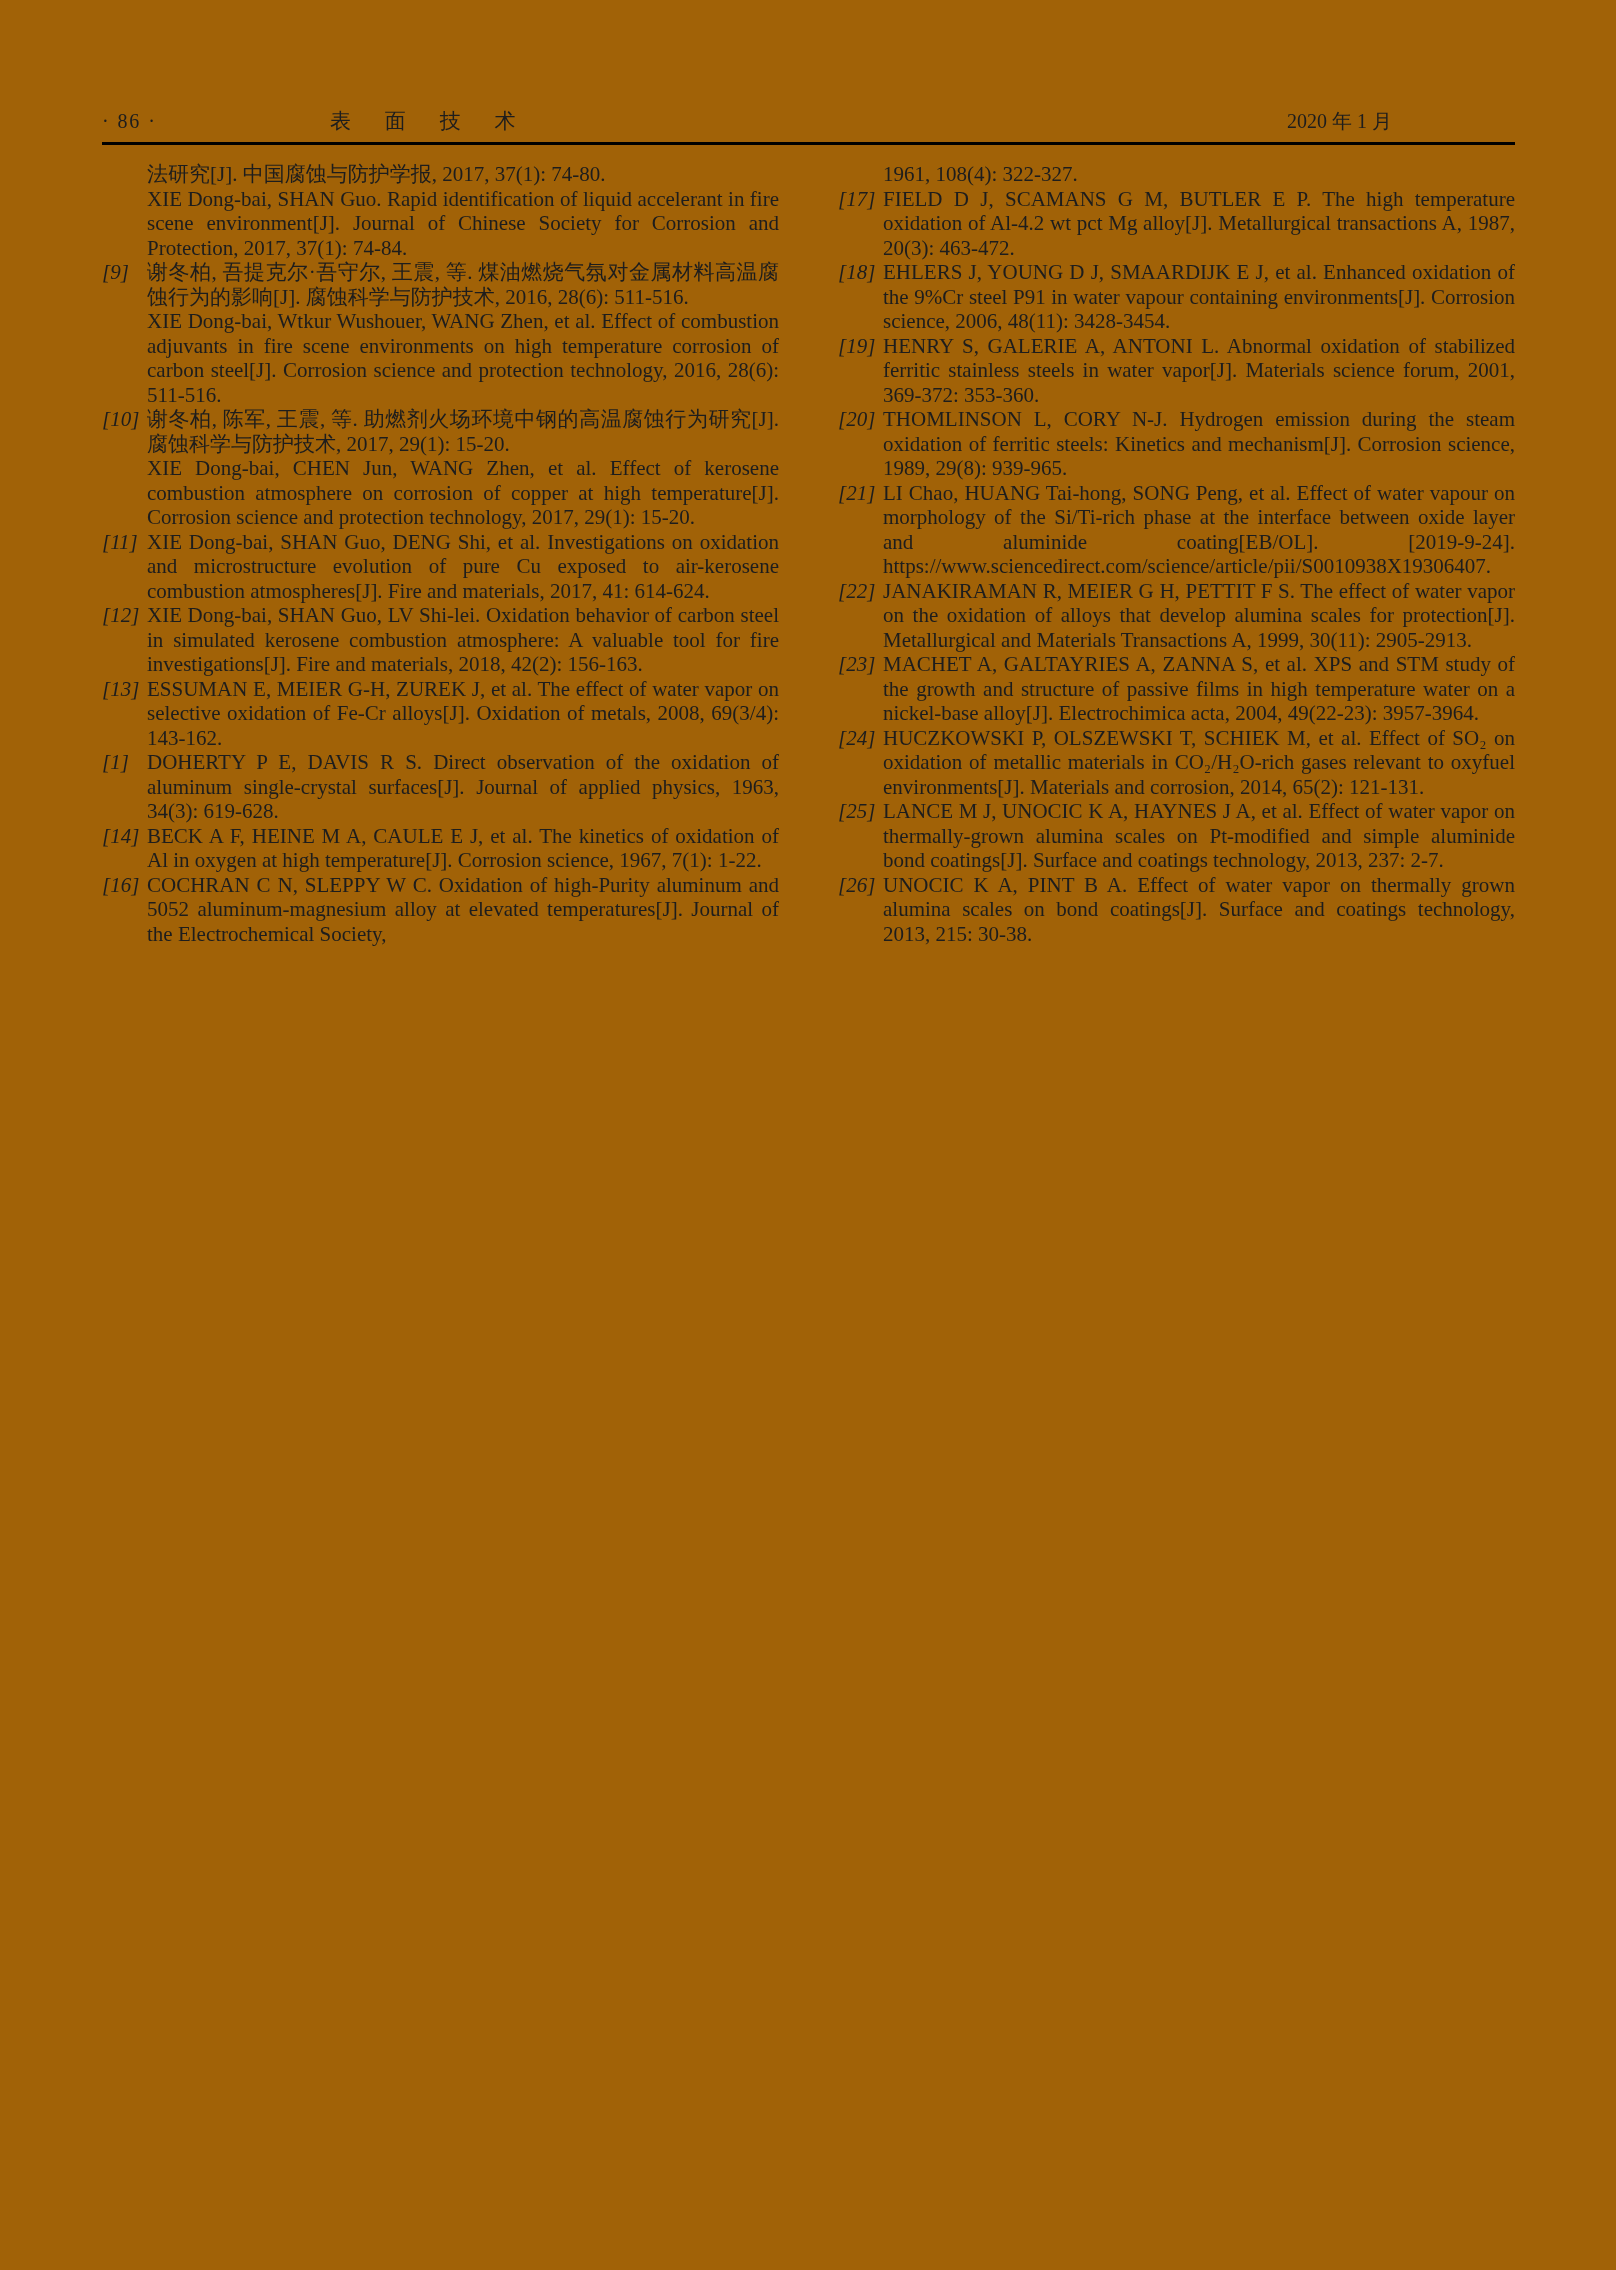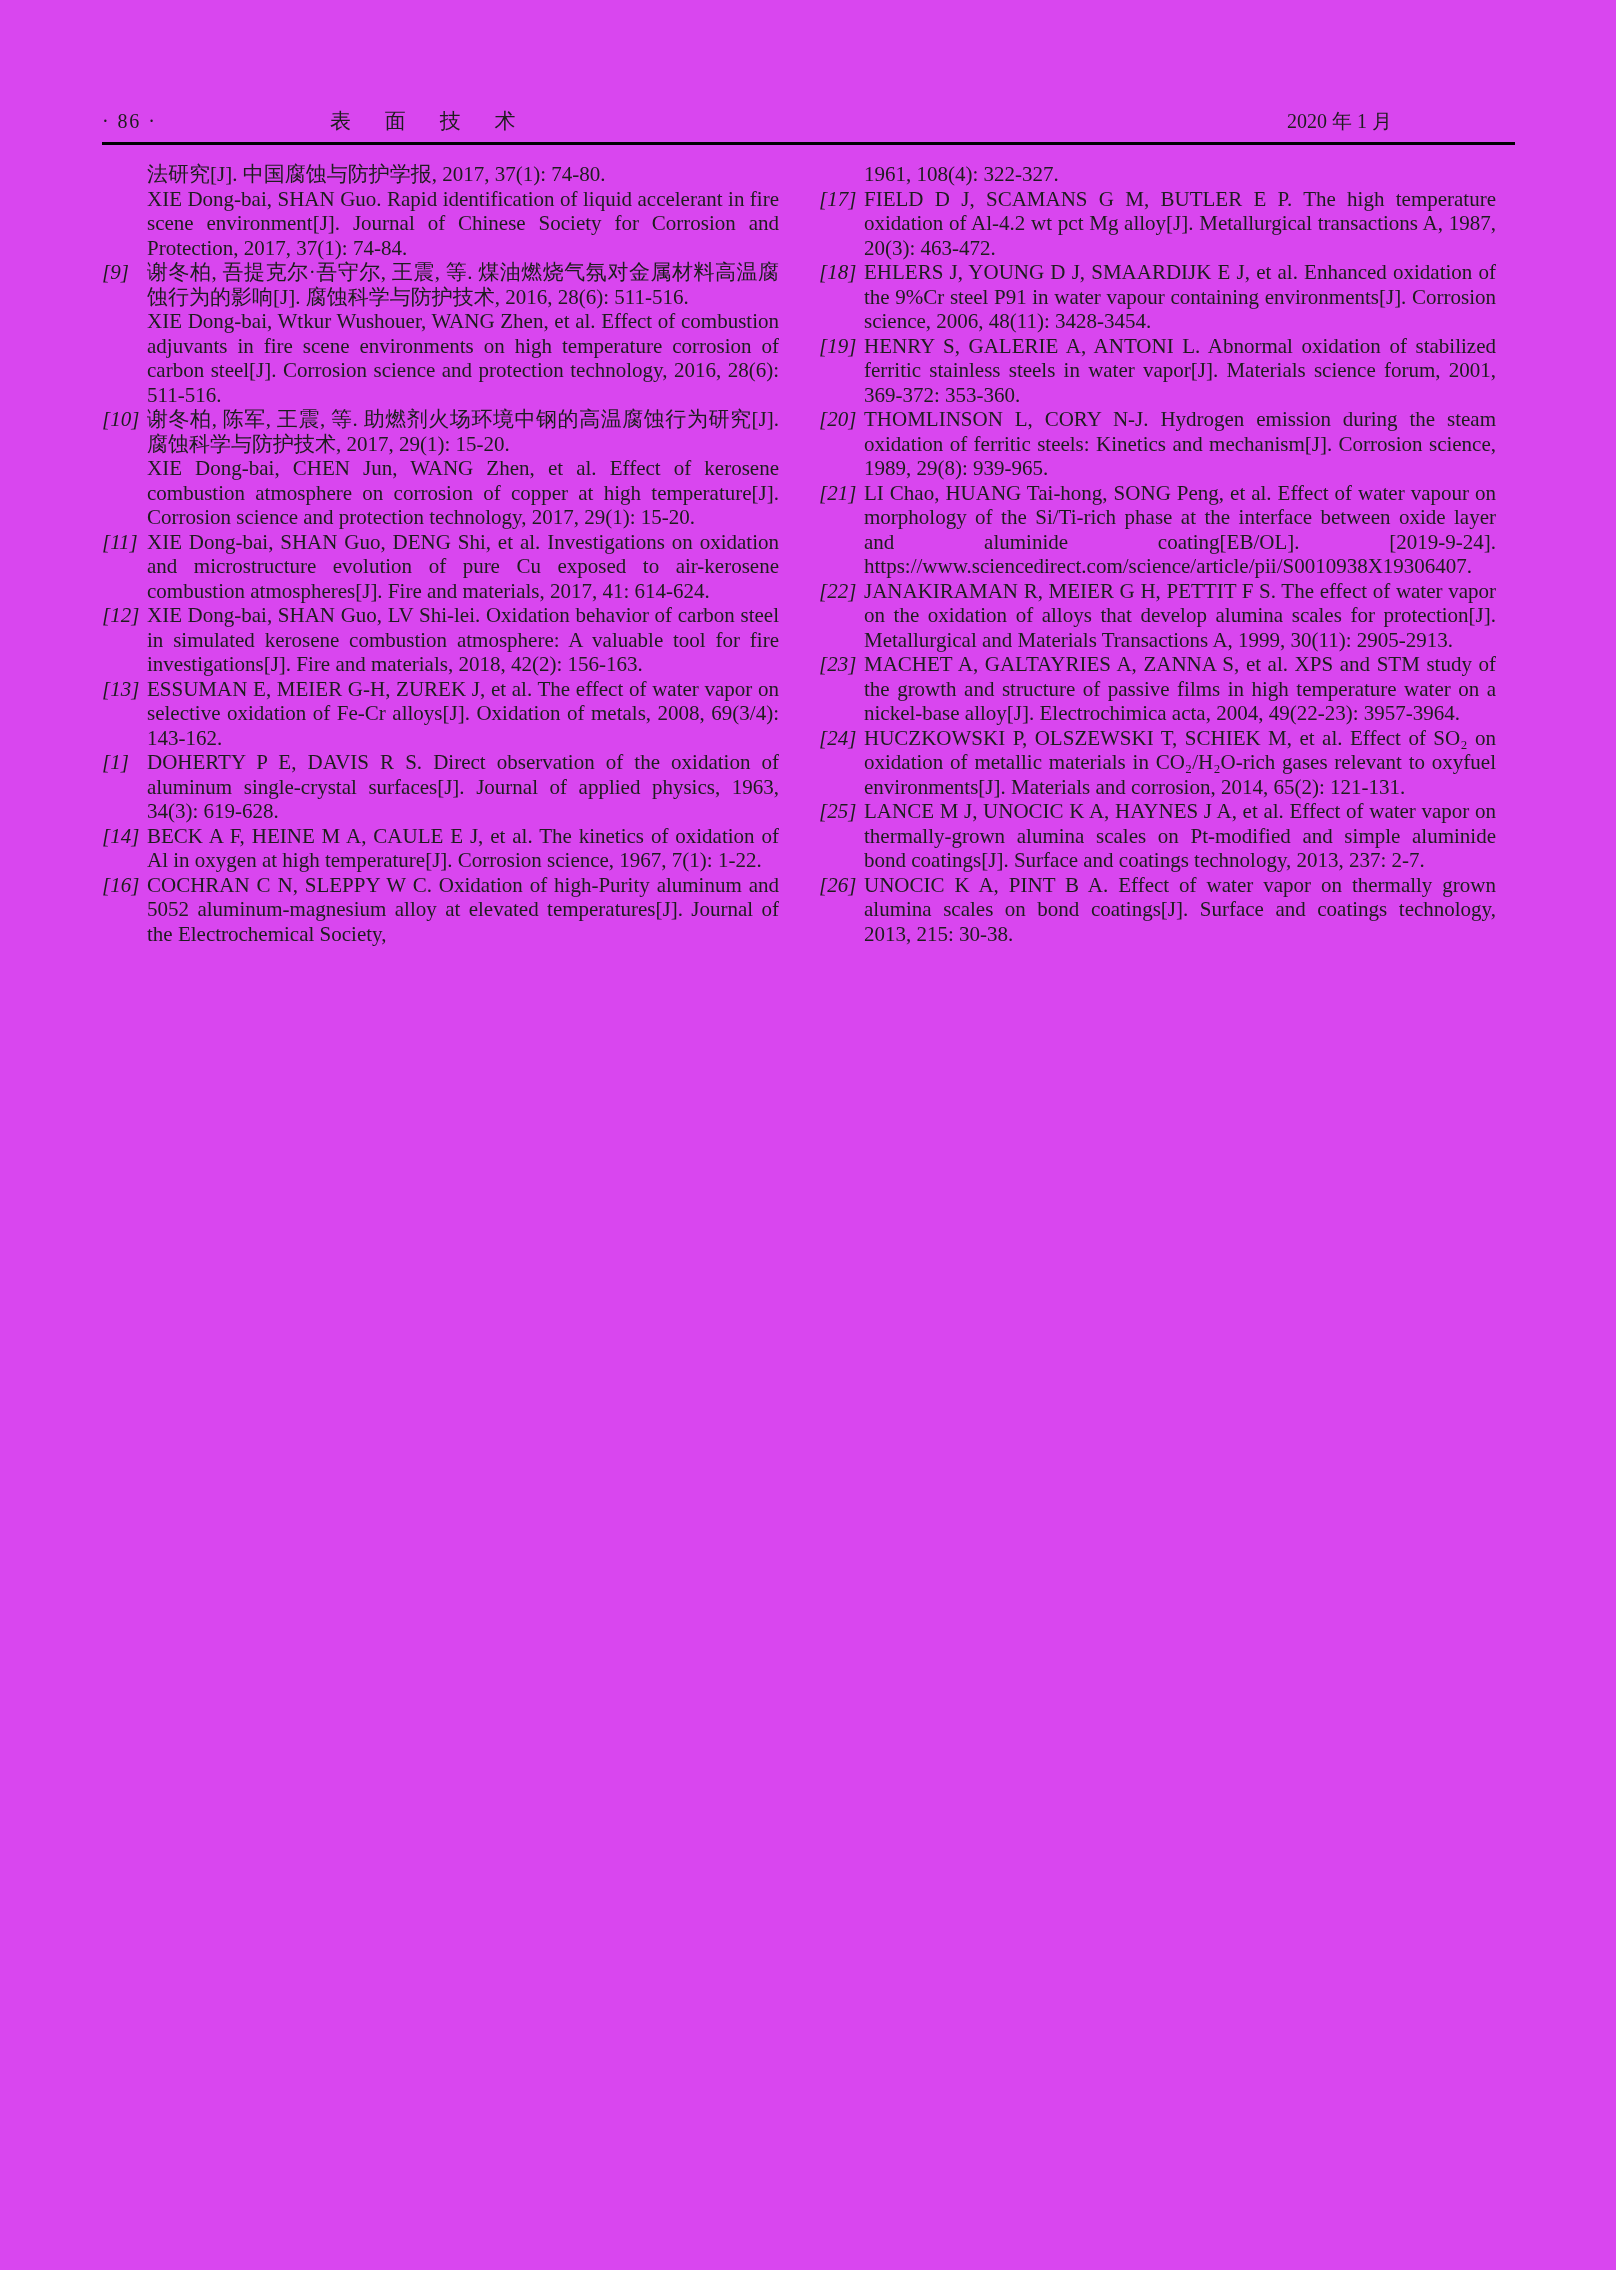--- a/index.html
+++ b/index.html
@@ -7,21 +7,21 @@
     width: 1617px;
     height: 2270px;
     background: #ffffff;
     font-family: "Liberation Serif", "DejaVu Serif", serif;
     color: #1d1d1d;
   }
   .page {
     position: relative;
     width: 1617px;
     height: 2270px;
-    background: #d946ef;
+    background: #a16207;
     overflow: hidden;
   }
   .header {
     position: absolute;
     left: 102px;
     top: 107px;
     width: 1413px;
     display: flex;
     align-items: baseline;
     font-size: 20px;
@@ -36,21 +36,21 @@
     width: 1413px;
     height: 2.9px;
     background: #000;
   }
   .columns {
     position: absolute;
     left: 102px;
     top: 162px;
     width: 1413px;
     display: flex;
-    gap: 40px;
+    gap: 59px;
   }
   .col {
     width: 677px;
     font-size: 21px;
     line-height: 24.5px;
     text-align: justify;
   }
   .ref { position: relative; }
   .ref-label { position: absolute; left: 0; top: 0; font-style: italic; }
   .ref-body { margin-left: 45px; }

